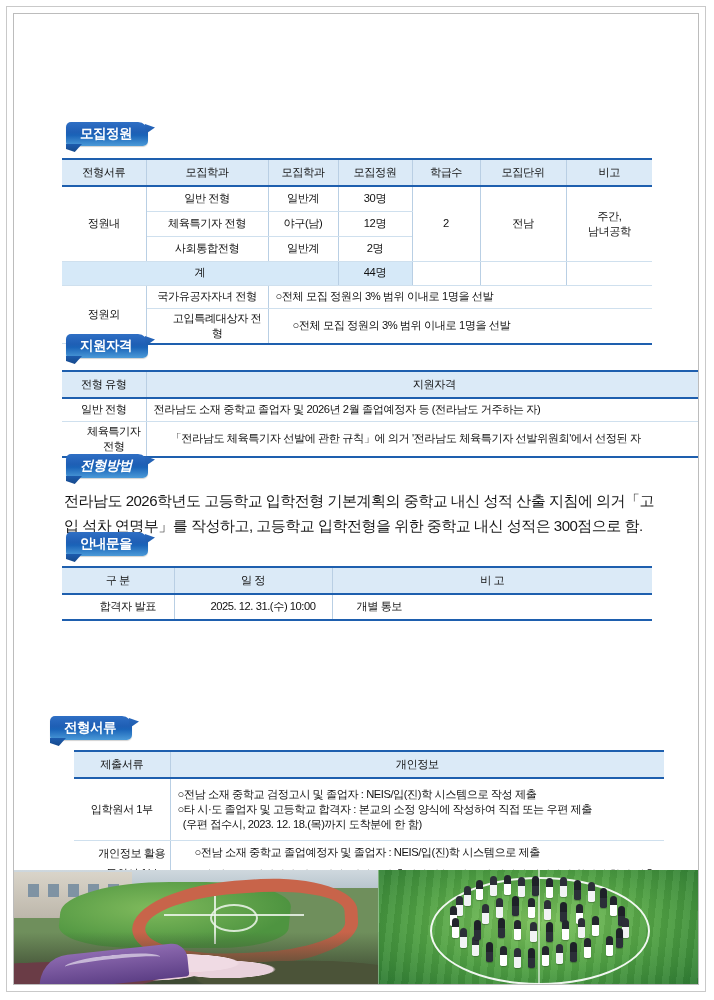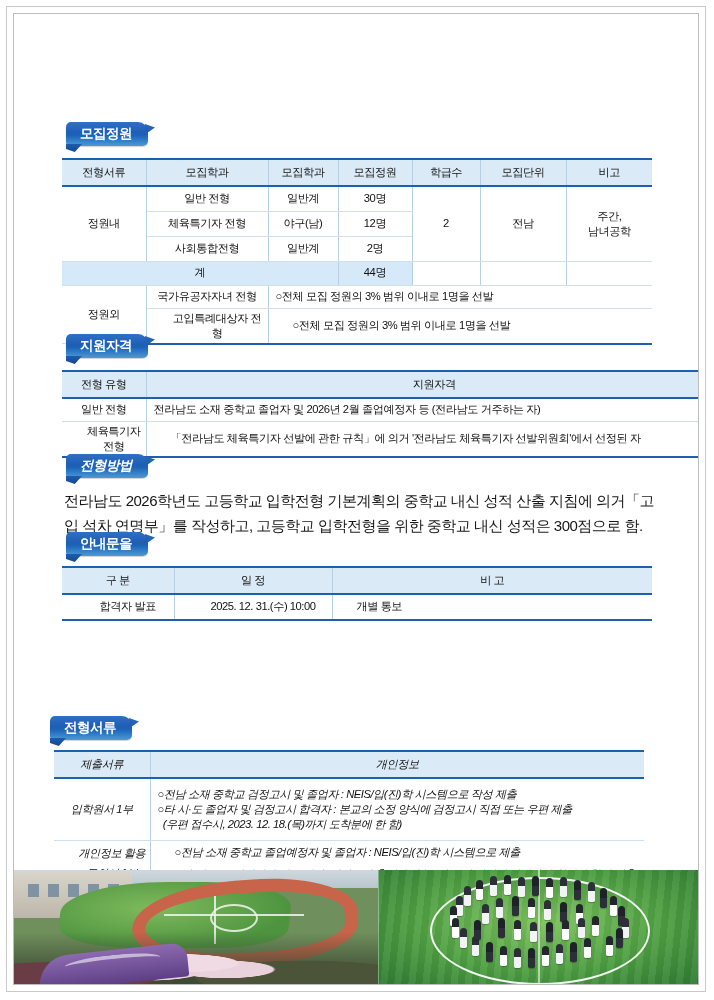--- a/index.html
+++ b/index.html
@@ -385,37 +385,37 @@
         <td>2025. 12. 31.(수) 10:00</td>
         <td class="l edge-r">개별 통보</td>
       </tr>
     </tbody>
   </table>
 
   <div class="badge-wrap" style="left:36px; top:702px;text-align:right;">
     <span class="badge">전형서류</span>
   </div>
 
-  <table class="t" style="left:40px; top:736px; width:590px;font-style:italic;">
+  <table class="t" style="left:60px; top:736px; width:590px;">
     <colgroup>
         <col style="width:96px">
         <col style="width:494px">
       </colgroup>
     <thead>
       <tr>
         <th class="edge-l">제출서류</th>
         <th class="edge-r">개인정보</th>
       </tr>
     </thead>
     <tbody>
       <tr style="height:62px">
         <td class="edge-l">입학원서 1부</td>
         <td class="l edge-r">
           <div>○전남 소재 중학교 검정고시 및 졸업자 : NEIS/입(진)학 시스템으로 작성 제출</div>
-          <div>○타 시·도 졸업자 및 검정고시 합격자 : 본교의 소정 양식에 검정고시 직접 또는 우편 제출</div>
+          <div>○타 시·도 졸업자 및 고등학교 합격자 : 본교의 소정 양식에 작성하여 직접 또는 우편 제출</div>
           <div style="white-space:pre">  (우편 접수시, 2023. 12. 18.(목)까지 도착분에 한 함)</div>
         </td>
       </tr>
       <tr style="height:48px">
         <td class="edge-l">
           <div>개인정보 활용</div>
           <div style="margin-top:5px">동의서 1부</div>
         </td>
         <td class="l edge-r">
           <div style="margin-bottom:7px">○전남 소재 중학교 졸업예정자 및 졸업자 : NEIS/입(진)학 시스템으로 제출</div>

